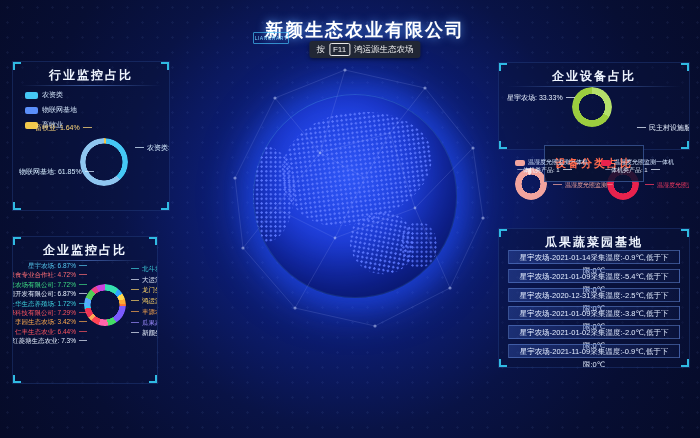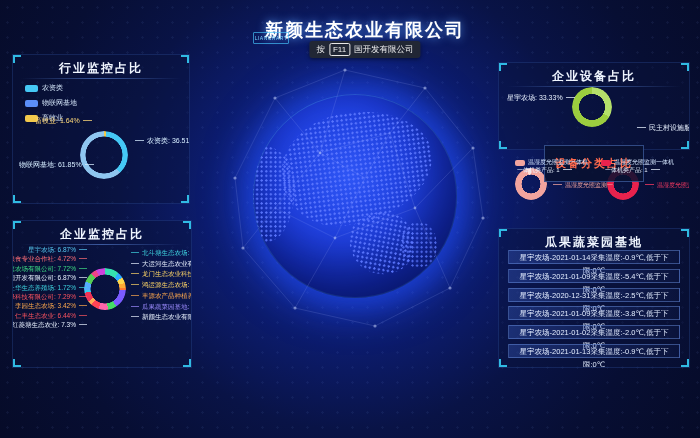--- a/index.html
+++ b/index.html
@@ -75,21 +75,21 @@
 </head>
 <body>
 
 <div class="stage">
 
   <div class="logo">LIANCHART</div>
   <div class="main-title">新颜生态农业有限公司</div>
   <div class="tooltip">
     <span>按</span>
     <span class="keycap">F11</span>
-    <span>国开发有限公司</span>
+    <span>鸿运源生态农场</span>
   </div>
 
   <div class="globe-halo"></div>
   <div class="globe">
     <div class="land l1"></div>
     <div class="land l2"></div>
     <div class="land l3"></div>
     <div class="land l4"></div>
   </div>
   <svg class="mesh" width="280" height="285">
@@ -130,21 +130,21 @@
       <circle cx="235" cy="230" r="1.6"></circle>
         <circle cx="160" cy="268" r="1.6"></circle>
         <circle cx="80" cy="250" r="1.6"></circle>
       <circle cx="28" cy="190" r="1.6"></circle>
         <circle cx="105" cy="95" r="1.4"></circle>
         <circle cx="200" cy="150" r="1.4"></circle>
       <circle cx="120" cy="180" r="1.4"></circle>
     </g>
   </svg>
 
-  <div class="panel" style="left:12px;top:54px;width:178px;height:150px">
+  <div class="panel" style="left:12px;top:61px;width:158px;height:150px">
     <span class="cr tl"></span>
       <span class="cr tr"></span>
     <span class="cr bl"></span>
       <span class="cr br"></span>
     <div class="ptitle">行业监控占比</div>
     <div class="pline"></div>
     <div class="legend-host" style="left:12px;top:28px">
         <div class="item">
           <span class="swatch" style="background: rgb(69, 200, 245);"></span>
           <span>农资类</span>
@@ -157,21 +157,21 @@
           <span class="swatch" style="background: rgb(242, 201, 76);"></span>
           <span>畜牧业</span>
         </div>
       </div>
     <div class="donut" style="left: 67px; top: 76px; width: 48px; height: 48px; background: conic-gradient(rgb(242, 201, 76) 0%, rgb(242, 201, 76) 1.64%, rgb(69, 200, 245) 1.64%, rgb(69, 200, 245) 38.15%, rgb(143, 198, 240) 38.15%, rgb(143, 198, 240) 100%); mask-image: radial-gradient(closest-side, transparent 76%, rgb(0, 0, 0) 78%);"></div>
     <div class="lbl lbl-l ind-top" style="left:22px;top:61px">畜牧业: 1.64%</div>
     <div class="lbl lbl-r ind-right" style="left:122px;top:81px">农资类: 36.51%</div>
     <div class="lbl lbl-l ind-left" style="left:6px;top:105px">物联网基地: 61.85%</div>
   </div>
 
-  <div class="panel" style="left:12px;top:220px;width:180px;height:148px">
+  <div class="panel" style="left:12px;top:236px;width:146px;height:148px">
     <span class="cr tl"></span>
       <span class="cr tr"></span>
     <span class="cr bl"></span>
       <span class="cr br"></span>
     <div class="ptitle">企业监控占比</div>
     <div class="pline"></div>
     <div class="donut" style="left: 71px; top: 47px; width: 42px; height: 42px; background: conic-gradient(rgb(53, 224, 176) 0%, rgb(53, 224, 176) 11.16%, rgb(47, 168, 255) 11.16%, rgb(47, 168, 255) 15.66%, rgb(255, 216, 77) 15.66%, rgb(255, 216, 77) 20.17%, rgb(255, 170, 51) 20.17%, rgb(255, 170, 51) 24.46%, rgb(255, 119, 51) 24.46%, rgb(255, 119, 51) 25.76%, rgb(122, 91, 255) 25.76%, rgb(122, 91, 255) 40.78%, rgb(68, 221, 102) 40.78%, rgb(68, 221, 102) 47.65%, rgb(255, 102, 170) 47.65%, rgb(255, 102, 170) 54.95%, rgb(255, 68, 85) 54.95%, rgb(255, 68, 85) 61.39%, rgb(255, 170, 85) 61.39%, rgb(255, 170, 85) 64.81%, rgb(238, 51, 85) 64.81%, rgb(238, 51, 85) 72.1%, rgb(51, 204, 238) 72.1%, rgb(51, 204, 238) 73.82%, rgb(85, 170, 255) 73.82%, rgb(85, 170, 255) 80.69%, rgb(85, 204, 85) 80.69%, rgb(85, 204, 85) 88.41%, rgb(238, 68, 136) 88.41%, rgb(238, 68, 136) 93.13%, rgb(204, 68, 221) 93.13%, rgb(204, 68, 221) 100%); mask-image: radial-gradient(closest-side, transparent 68%, rgb(0, 0, 0) 70%);"></div>
     <div class="side-host side-left" style="left:2px;top:0;width:72px;height:148px">
         <div class="item" style="top: 26px; color: rgb(86, 200, 240);"><span>星宇农场: 6.87%</span></div>
         <div class="item" style="top: 35.4px; color: rgb(255, 110, 118);"><span>斜桥粮食专业合作社: 4.72%</span></div>
@@ -229,17 +229,17 @@
       <span class="cr tr"></span>
     <span class="cr bl"></span>
       <span class="cr br"></span>
     <div class="ptitle">瓜果蔬菜园基地</div>
     <div class="alarm-host">
         <div class="item" style="top: 21px;">星宇农场-2021-01-14采集温度:-0.9℃,低于下限:0℃</div>
         <div class="item" style="top: 39.8px;">星宇农场-2021-01-09采集温度:-5.4℃,低于下限:0℃</div>
         <div class="item" style="top: 58.6px;">星宇农场-2020-12-31采集温度:-2.5℃,低于下限:0℃</div>
         <div class="item" style="top: 77.4px;">星宇农场-2021-01-09采集温度:-3.8℃,低于下限:0℃</div>
         <div class="item" style="top: 96.2px;">星宇农场-2021-01-02采集温度:-2.0℃,低于下限:0℃</div>
-        <div class="item" style="top: 115px;">星宇农场-2021-01-13采集温度:-0.9℃,低于下限:0℃</div>
+        <div class="item" style="top: 115px;">星宇农场-2021-11-09采集温度:-0.9℃,低于下限:0℃</div>
       </div>
   </div>
 
 </div>
 
 </body></html>

